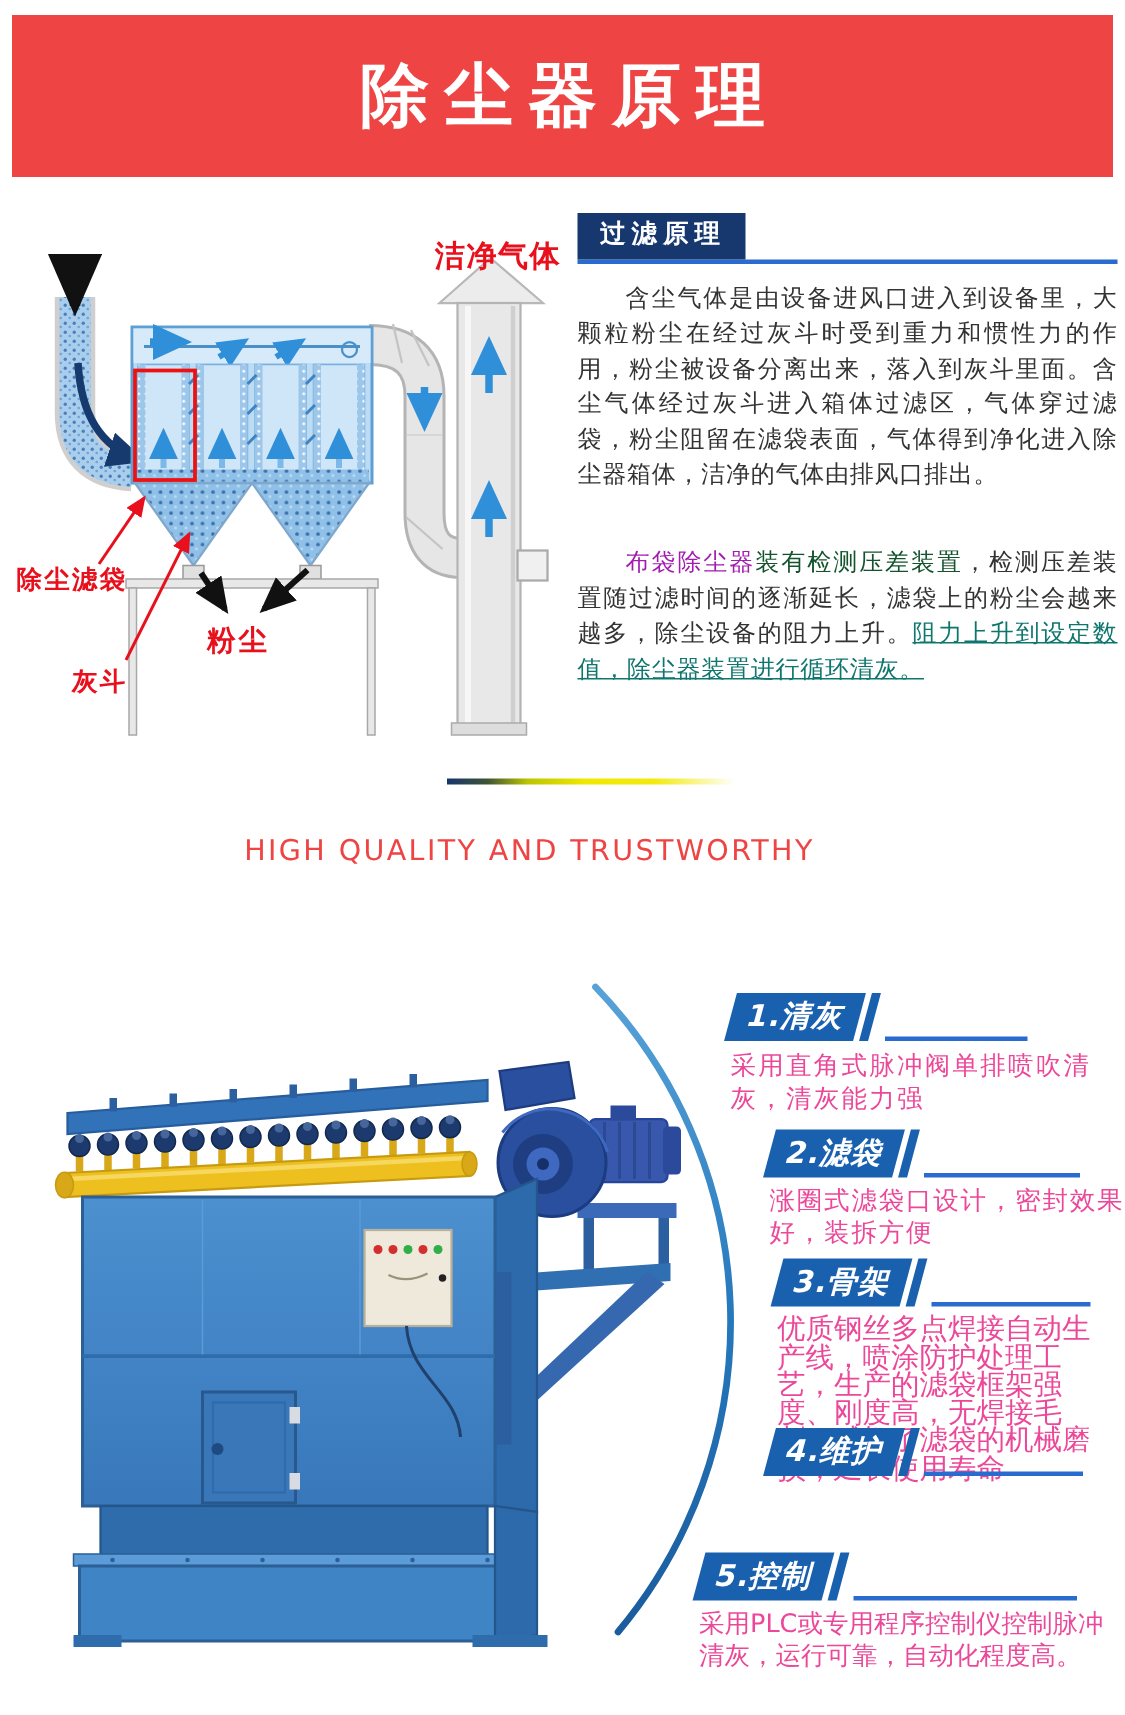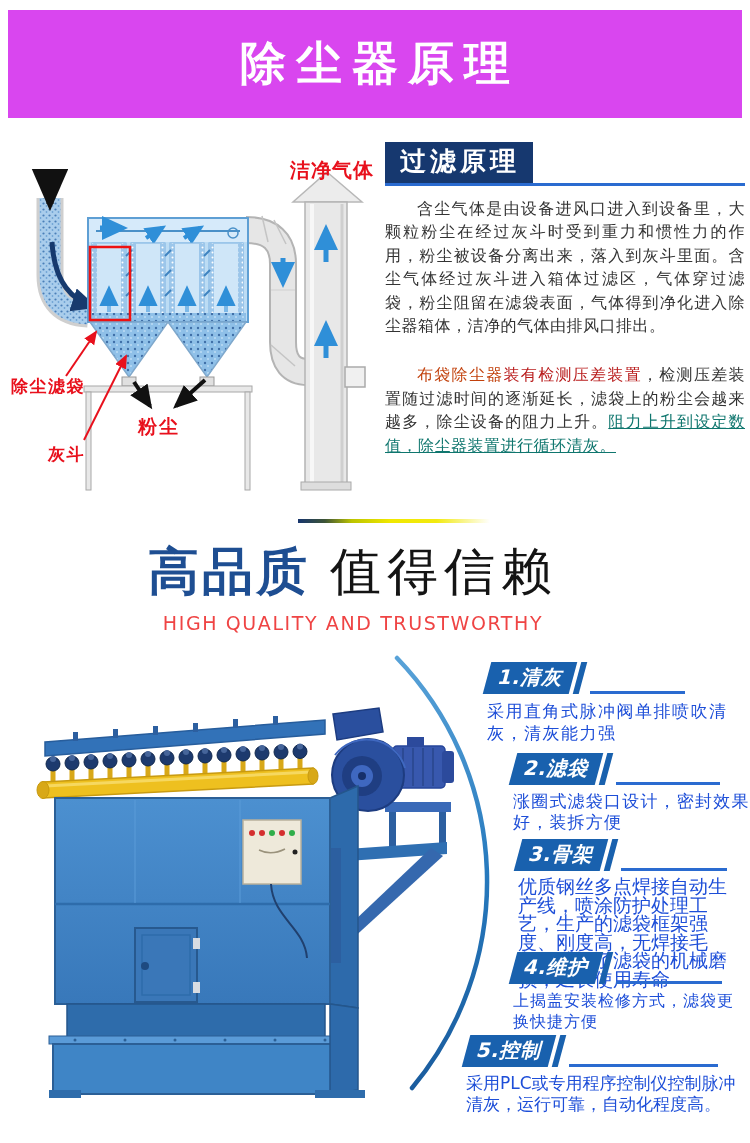--- a/index.html
+++ b/index.html
@@ -1,28 +1,28 @@
 <!DOCTYPE html>
 <html><head>
 <meta charset="utf-8">
 <style>
   html,body{margin:0;padding:0;background:#fff;}
   .page{position:relative;width:750px;height:1143px;background:#ffffff;overflow:hidden;
         font-family:"DejaVu Sans","Liberation Sans",sans-serif;}
 
   
-  .banner{position:absolute;left:8px;top:10px;width:734px;height:108px;background:#d946ef;
+  .banner{position:absolute;left:8px;top:10px;width:734px;height:108px;background:#ef4444;
           display:flex;align-items:center;justify-content:center;}
   .banner-title{color:#ffffff;font-size:46px;font-weight:700;letter-spacing:10px;text-indent:10px;}
 
   
   .principle{position:absolute;left:385px;width:360px;}
   .sec1{top:142px;} .sec2{top:352px;}
   .sec-head{border-bottom:3px solid #2a6bd0;font-size:0;}
-  .sec-title{display:inline-block;background:#16386f;color:#ffffff;font-size:26px;font-weight:700;
+  .sec-title{display:inline-block;background:#16386f;color:#ffffff;font-size:17px;font-weight:700;
              letter-spacing:4px;padding:5px 13px 6px 15px;line-height:1.15;vertical-align:bottom;}
   .sec-body{margin-top:11px;font-size:16px;line-height:23.5px;color:#333333;
             text-align:justify;text-indent:2em;letter-spacing:0.5px;}
 
   
   .divider{position:absolute;left:298px;top:519px;width:192px;height:4px;
            background:linear-gradient(90deg,#17356e 0%,#3d5436 14%,#bcc400 28%,#f0e800 48%,
                       #f2ea10 72%,rgba(250,245,150,0) 100%);}
   .slogan{position:absolute;left:25px;top:544px;width:656px;text-align:center;}
   .slogan-cn{font-size:51px;line-height:1.1;}
@@ -36,21 +36,21 @@
   .diagram-svg{position:absolute;left:0;top:130px;width:390px;height:390px;}
 
   
   .feature{position:absolute;}
   .bhead{display:flex;align-items:flex-end;}
   .badge-shape{background:#1961ae;transform:skewX(-15deg);padding:2px 9px 3px 11px;}
   .badge-text{display:inline-block;color:#ffffff;font-size:20px;font-weight:700;
               white-space:nowrap;letter-spacing:1px;}
   .badge-slash{width:6px;align-self:stretch;background:#1961ae;transform:skewX(-15deg);margin-left:4px;}
   .bline{flex:1;height:3px;background:#2a6bd0;margin-left:7px;}
-  .fdesc{margin-top:6px;color:#1d4ed8;font-size:17px;line-height:22px;letter-spacing:1.5px;}
+  .fdesc{margin-top:6px;color:#ec4899;font-size:17px;line-height:22px;letter-spacing:1.5px;}
   .f1{left:487px;top:662px;} .f1 .bhead{width:198px;} .f1 .fdesc{width:263px;}
   .f2{left:513px;top:753px;} .f2 .bhead{width:207px;} .f2 .fdesc{width:248px;letter-spacing:1.2px;line-height:21px;}
   .f3{left:518px;top:839px;} .f3 .bhead{width:209px;} .f3 .fdesc{width:214px;font-size:19px;line-height:18.5px;letter-spacing:0;}
   .f4{left:513px;top:952px;} .f4 .bhead{width:209px;} .f4 .fdesc{width:232px;font-size:16px;line-height:21px;letter-spacing:1px;}
   .f5{left:466px;top:1035px;} .f5 .bhead{width:252px;} .f5 .fdesc{width:273px;letter-spacing:0;line-height:21px;}
 </style>
 </head>
 <body>
 
 <div class="page">
@@ -194,29 +194,26 @@
   </svg>
 
   <div class="principle sec1">
     <div class="sec-head">
       <span class="sec-title">过滤原理</span>
     </div>
     <div class="sec-body"><span style="color: rgb(51, 51, 51);">含尘气体是由设备进风口进入到设备里，大颗粒粉尘在经过灰斗时受到重力和惯性力的作用，粉尘被设备分离出来，落入到灰斗里面。含尘气体经过灰斗进入箱体过滤区，气体穿过滤袋，粉尘阻留在滤袋表面，气体得到净化进入除尘器箱体，洁净的气体由排风口排出。</span></div>
   </div>
 
   <div class="principle sec2">
-    <div class="sec-body"><span style="color: #c2410c;">布袋除尘器</span><span style="color: #b91c1c;">装有检测压差装置</span><span style="color: rgb(51, 51, 51);">，检测压差装置随过滤时间的逐渐延长，滤袋上的粉尘会越来越多，除尘设备的阻力上升。</span><span style="color: #0f766e; text-decoration: underline;">阻力上升到设定数值，除尘器装置进行循环清灰。</span></div>
+    <div class="sec-body"><span style="color: #a21caf;">布袋除尘器</span><span style="color: #14532d;">装有检测压差装置</span><span style="color: rgb(51, 51, 51);">，检测压差装置随过滤时间的逐渐延长，滤袋上的粉尘会越来越多，除尘设备的阻力上升。</span><span style="color: #0f766e; text-decoration: underline;">阻力上升到设定数值，除尘器装置进行循环清灰。</span></div>
   </div>
 
   <div class="divider"></div>
 
   <div class="slogan">
-    <div class="slogan-cn">
-      <span class="slogan-strong">高品质</span><span class="slogan-light">值得信赖</span>
-    </div>
     <div class="slogan-en">HIGH QUALITY AND TRUSTWORTHY</div>
   </div>
 
   <svg class="arc-svg" viewBox="0 0 750 513">
     <defs>
       <linearGradient id="arcGrad" x1="0" y1="0" x2="0" y2="1">
         <stop offset="0" stop-color="#58a2d8"></stop>
         <stop offset="0.5" stop-color="#2679bd"></stop>
         <stop offset="1" stop-color="#1a5c9e"></stop>
       </linearGradient>
@@ -376,21 +373,20 @@
     </div>
     <div class="fdesc">优质钢丝多点焊接自动生产线，喷涂防护处理工艺，生产的滤袋框架强度、刚度高，无焊接毛刺，减轻了滤袋的机械磨损，延长使用寿命</div>
   </div>
 
   <div class="feature f4">
     <div class="bhead">
       <div class="badge-shape"><span class="badge-text">4.维护</span></div>
       <div class="badge-slash"></div>
       <div class="bline"></div>
     </div>
-    <div class="fdesc">上揭盖安装检修方式，滤袋更换快捷方便</div>
   </div>
 
   <div class="feature f5">
     <div class="bhead">
       <div class="badge-shape"><span class="badge-text">5.控制</span></div>
       <div class="badge-slash"></div>
       <div class="bline"></div>
     </div>
     <div class="fdesc">采用PLC或专用程序控制仪控制脉冲清灰，运行可靠，自动化程度高。</div>
   </div>

